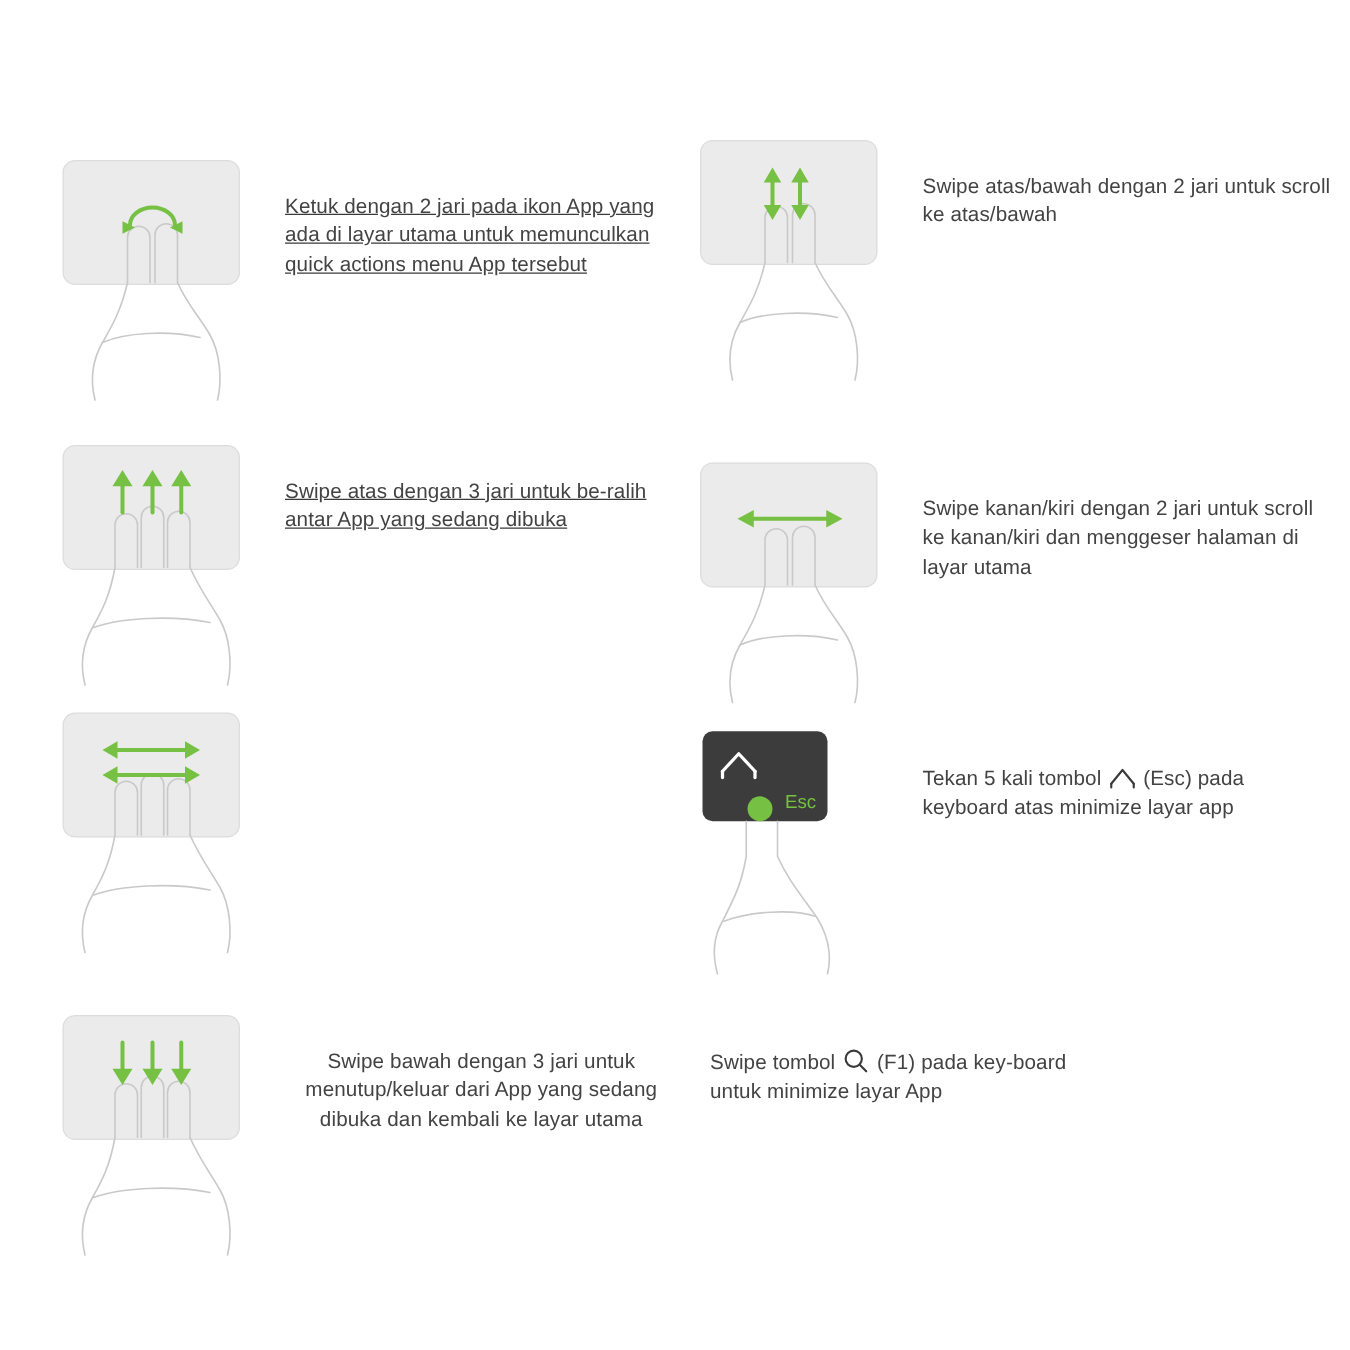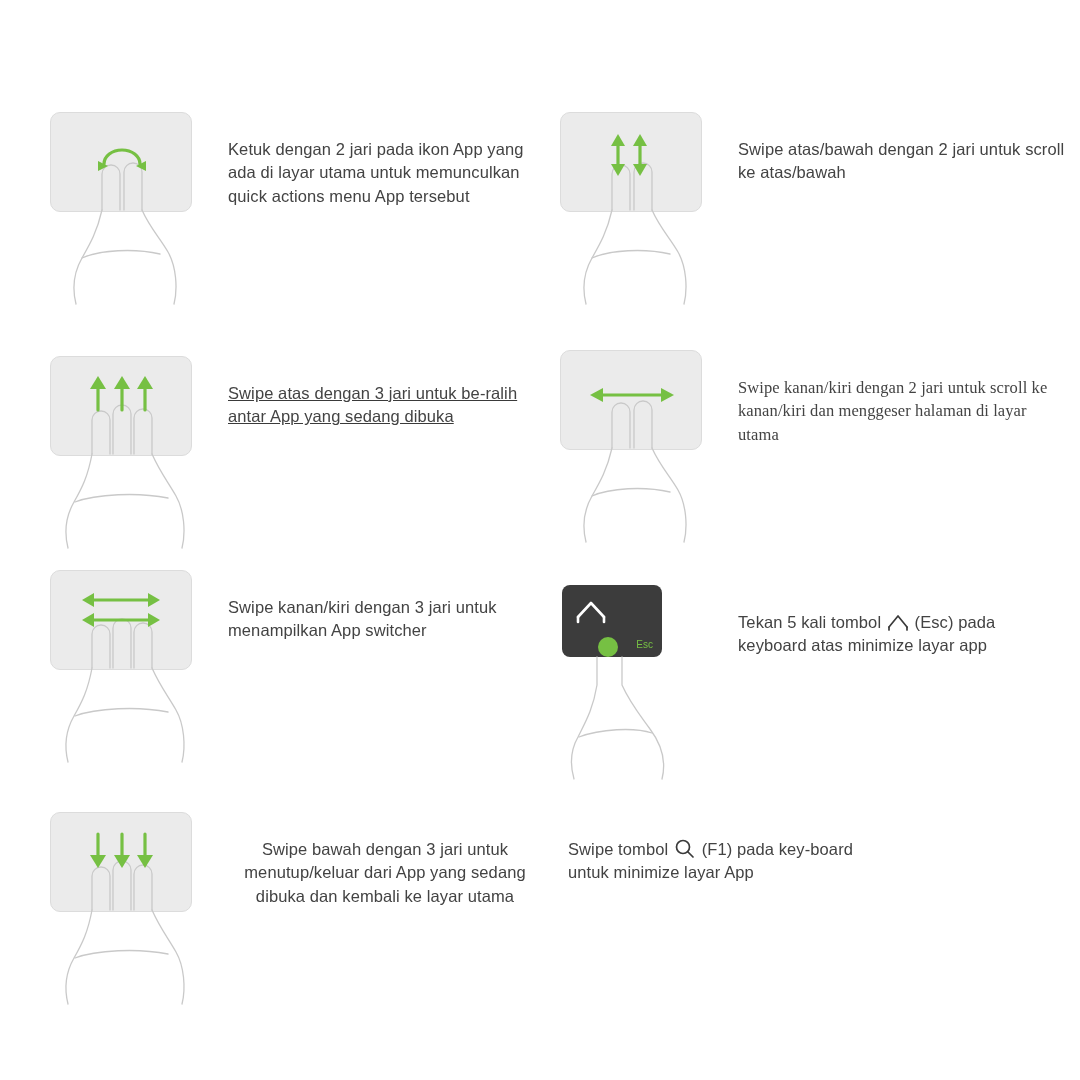--- a/index.html
+++ b/index.html
@@ -17,27 +17,27 @@
   }
   .cell{
     position:absolute;
     display:flex;
     align-items:flex-start;
   }
   
   .col-left{left:42px;width:500px;}
   .col-right{left:552px;width:520px;}
 
-  .row1{top:112px;}
+  .row1{top:128px;text-decoration:underline;}
   .row2{top:356px;text-decoration:underline;}
   .row3{top:570px;}
   .row4{top:812px;text-align:center;}
 
   .row1r{top:112px;}
-  .row2r{top:350px;font-family:Liberation Serif, serif;}
+  .row2r{top:370px;}
   .row3r{top:585px;}
   .row4r{top:812px;}
 
   .figure{
     position:relative;
     width:170px;
     height:190px;
     flex:0 0 170px;
   }
   .caption{
@@ -79,21 +79,21 @@
   }
   .keycap .glyph{
     position:absolute;
     left:12px;top:10px;
     width:34px;height:34px;
   }
   .keycap .klabel{
     position:absolute;
     right:9px;bottom:7px;
     color:#76c043;
-    font-size:10px;
+    font-size:15px;
   }
   .greendot{
     position:absolute;
     width:20px;height:20px;
     border-radius:50%;
     background:#76c043;
   }
   .inline-ico{
     display:inline-block;
     vertical-align:-5px;
@@ -191,21 +191,20 @@
         <path class="hl" d="M110 98 C118 116 126 126 134 140 C142 154 144 176 140 192"></path>
         <path class="hl" d="M33 146 C54 138 96 136 126 142"></path>
         <path class="arrow" d="M46 30 L112 30"></path>
         <path class="arrowfill" d="M40 30 l12 -7 l0 14 z"></path>
         <path class="arrowfill" d="M118 30 l-12 -7 l0 14 z"></path>
         <path class="arrow" d="M46 50 L112 50"></path>
         <path class="arrowfill" d="M40 50 l12 -7 l0 14 z"></path>
         <path class="arrowfill" d="M118 50 l-12 -7 l0 14 z"></path>
       </svg>
     </div>
-    <div class="caption">Swipe kanan/kiri dengan 3 jari untuk menampilkan App switcher</div>
   </div>
 
   <div class="cell col-right row3r">
     <div class="figure">
       <div class="keycap">
         <svg class="glyph" viewBox="0 0 34 34">
           <path d="M4 22 L17 8 L30 22" fill="none" stroke="#ffffff" stroke-width="2.6" stroke-linecap="round" stroke-linejoin="round"></path>
           <path d="M4 22 L4 27" fill="none" stroke="#ffffff" stroke-width="2.6" stroke-linecap="round"></path>
           <path d="M30 22 L30 27" fill="none" stroke="#ffffff" stroke-width="2.6" stroke-linecap="round"></path>
         </svg>

